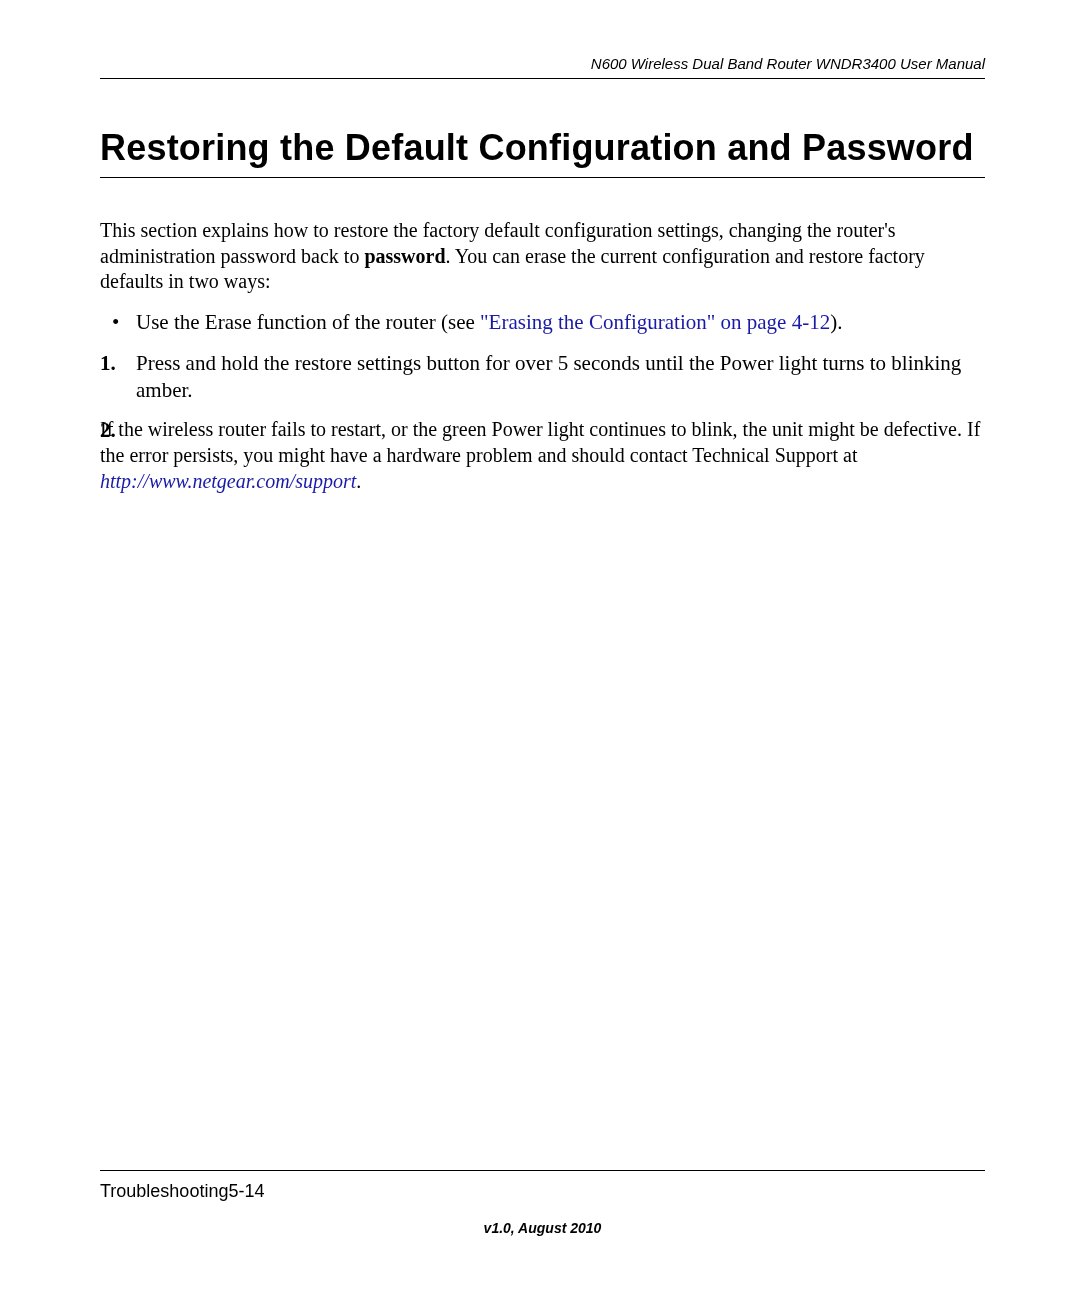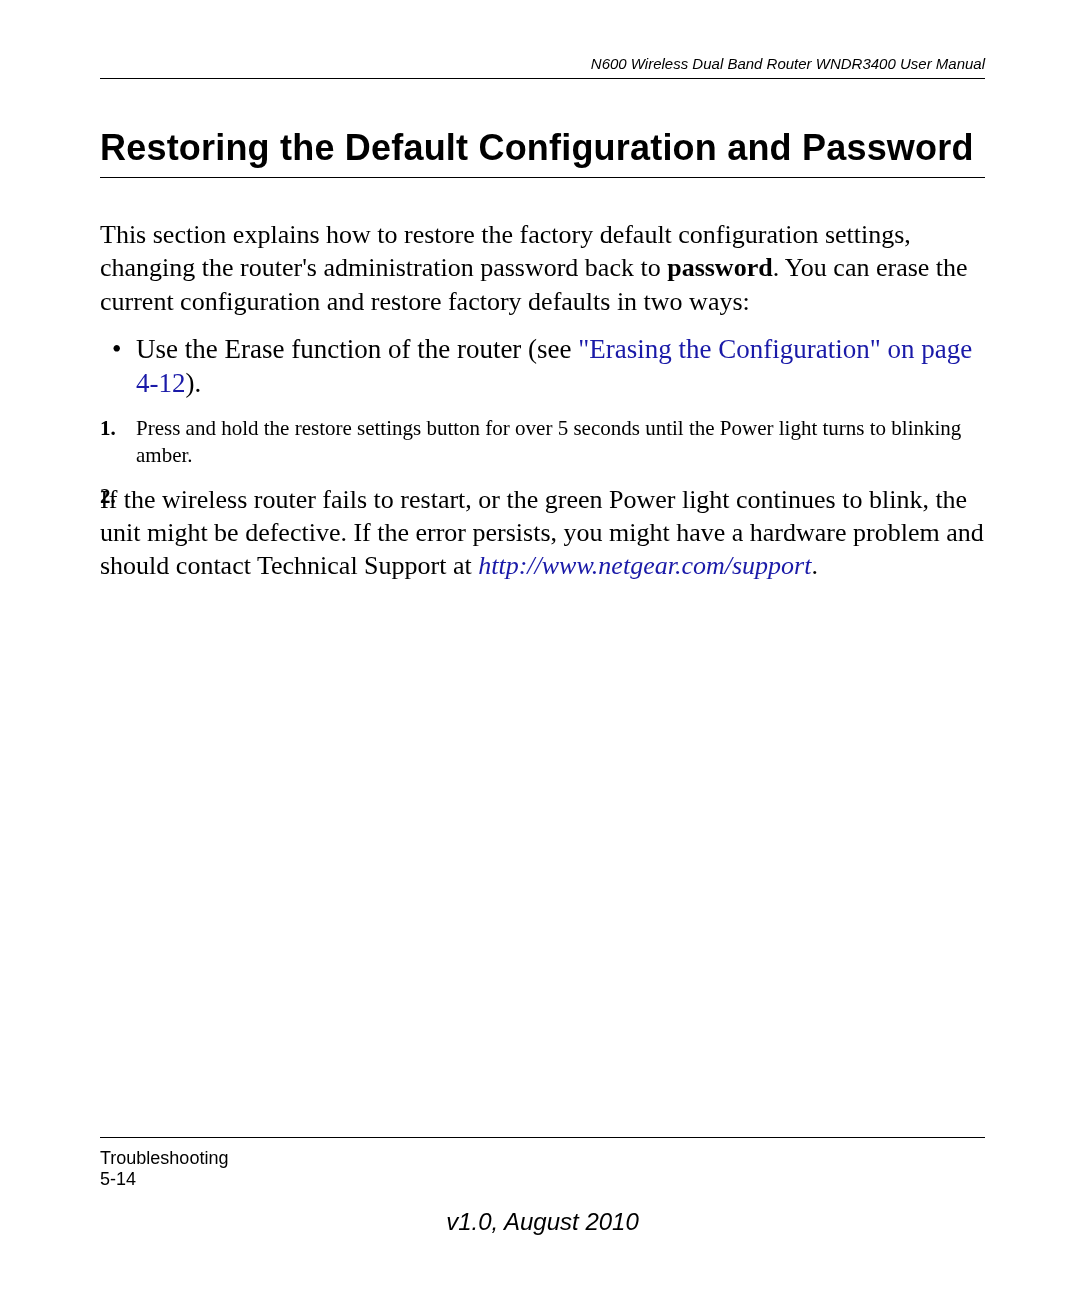--- a/index.html
+++ b/index.html
@@ -30,33 +30,33 @@
     .section-title {
       font-family: Arial, Helvetica, sans-serif;
       font-size: 36px;
       font-weight: bold;
       padding-bottom: 8px;
       border-bottom: 1.5px solid #000;
       margin-bottom: 40px;
       letter-spacing: 0.2px;
     }
     .body-text {
-      font-size: 26px;
+      font-size: 20px;
       line-height: 1.28;
       margin-bottom: 14px;
     }
     .bold {
       font-weight: bold;
     }
     .bullet-list {
       list-style: none;
       margin: 0 0 14px 0;
     }
     .bullet-list li {
-      font-size: 27px;
+      font-size: 21px;
       line-height: 1.28;
       padding-left: 36px;
       position: relative;
       margin-bottom: 12px;
       margin-top: 12px;
     }
     .bullet-list li::before {
       content: "•";
       position: absolute;
       left: 12px;
@@ -97,27 +97,27 @@
     .footer-rule {
       border-top: 1.5px solid #000;
       margin-bottom: 10px;
     }
     .footer-row {
       display: flex;
       justify-content: flex-start;
       font-family: Arial, Helvetica, sans-serif;
       font-size: 18px;
       margin-bottom: 18px;
-      flex-direction: column;
     }
     .footer-version {
       text-align: center;
       font-family: Arial, Helvetica, sans-serif;
       font-style: italic;
-      font-size: 24px;
+      font-size: 14px;
+      font-weight: bold;
     }
   </style>
 </head>
 <body>
 
 <div class="page">
   <div class="header-line">N600 Wireless Dual Band Router WNDR3400 User Manual</div>
 
   <h1 class="section-title">Restoring the Default Configuration and Password</h1>
 

